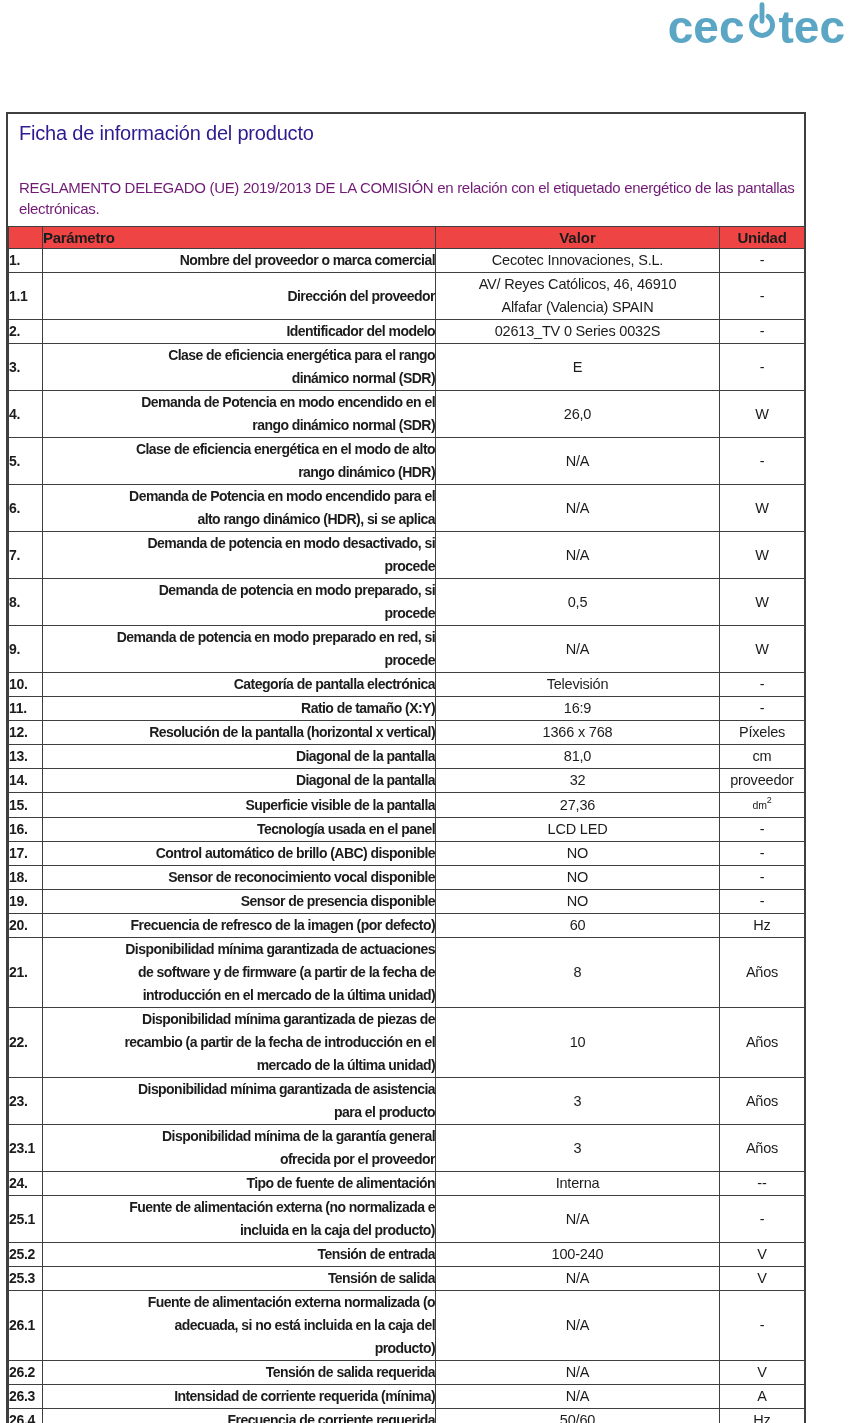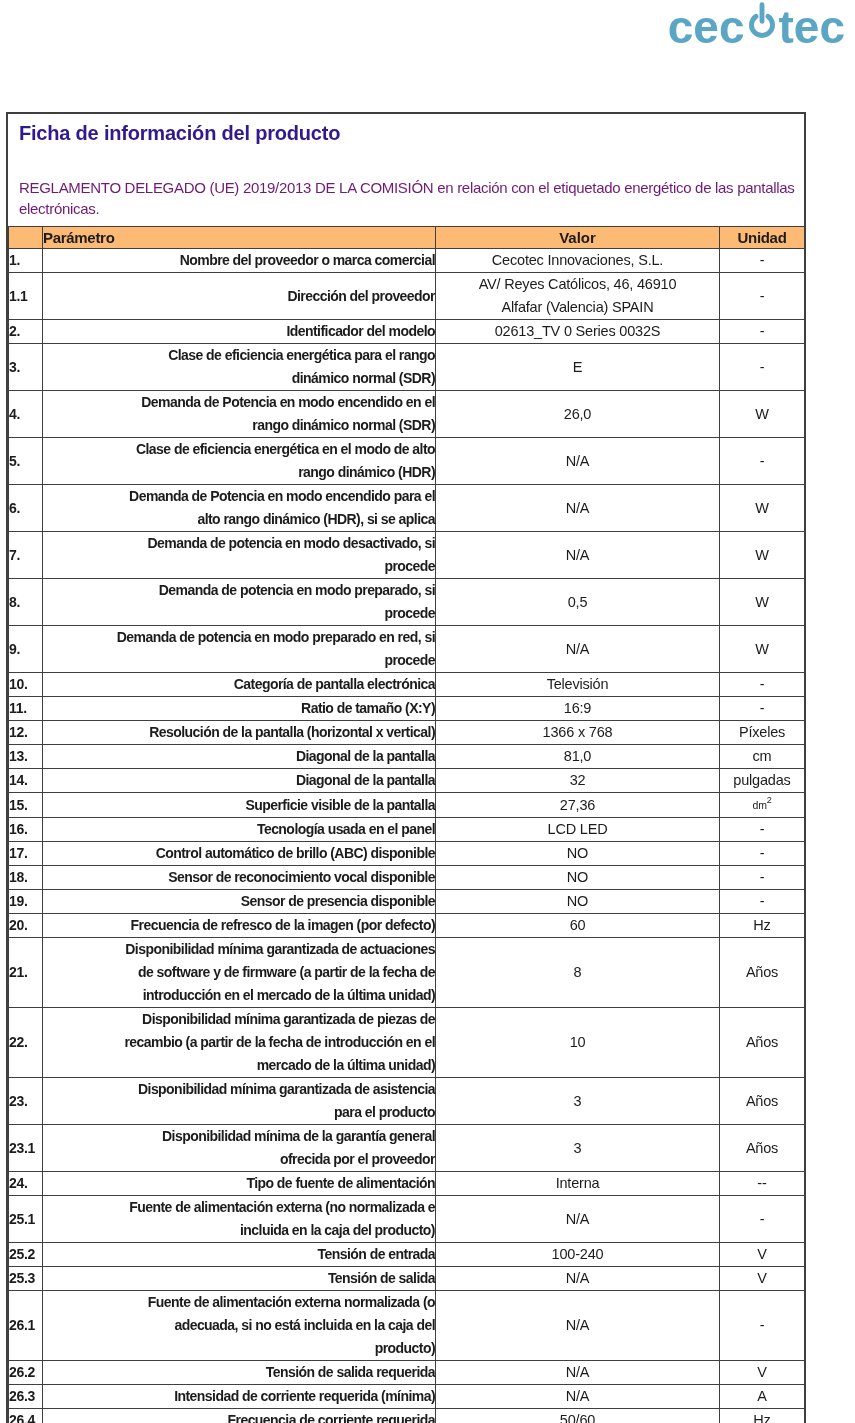--- a/index.html
+++ b/index.html
@@ -36,21 +36,21 @@
   .sheet {
     position: absolute;
     left: 6px; top: 112px;
     width: 800px;
     border: 2px solid #3f3f3f;
     background: #ffffff;
   }
   .sheet-title {
     margin: 8px 8px 0 11px;
     font-size: 20px;
-    font-weight: bold;
+    font-weight: normal;
     letter-spacing: -0.2px;
     color: #2f1a8f;
   }
   .reg-text {
     margin: 32px 8px 0 11px;
     font-size: 15px;
     letter-spacing: -0.3px;
     line-height: 21px;
     color: #701a75;
     white-space: pre-line;
@@ -68,21 +68,21 @@
   table.info col.c3 { width: 284px; }
   table.info col.c4 { width: 85px; }
 
   table.info th, table.info td {
     border: 1px solid #3f3f3f;
     vertical-align: middle;
     line-height: 23px;
     padding: 0;
   }
   table.info thead th {
-    background: #fdba74;
+    background: #ef4444;
     font-size: 15px;
     font-weight: bold;
     height: 21px;
     line-height: 21px;
   }
   th.h-num   { }
   th.h-param { text-align: left; padding-left: 22px; letter-spacing: -0.3px; }
   th.h-val   { text-align: center; }
   th.h-unit  { text-align: center; letter-spacing: -0.3px; }
 
@@ -249,21 +249,21 @@
     <td class="c-num">13.</td>
     <td class="c-param">Diagonal de la pantalla</td>
     <td class="c-val">81,0</td>
     <td class="c-unit">cm</td>
   </tr>
 
   <tr>
     <td class="c-num">14.</td>
     <td class="c-param">Diagonal de la pantalla</td>
     <td class="c-val">32</td>
-    <td class="c-unit">pulgadas</td>
+    <td class="c-unit">proveedor</td>
   </tr>
 
   <tr>
     <td class="c-num">15.</td>
     <td class="c-param">Superficie visible de la pantalla</td>
     <td class="c-val">27,36</td>
     <td class="c-unit"><span class="unit-base">dm</span><sup>2</sup></td>
   </tr>
 
   <tr>

